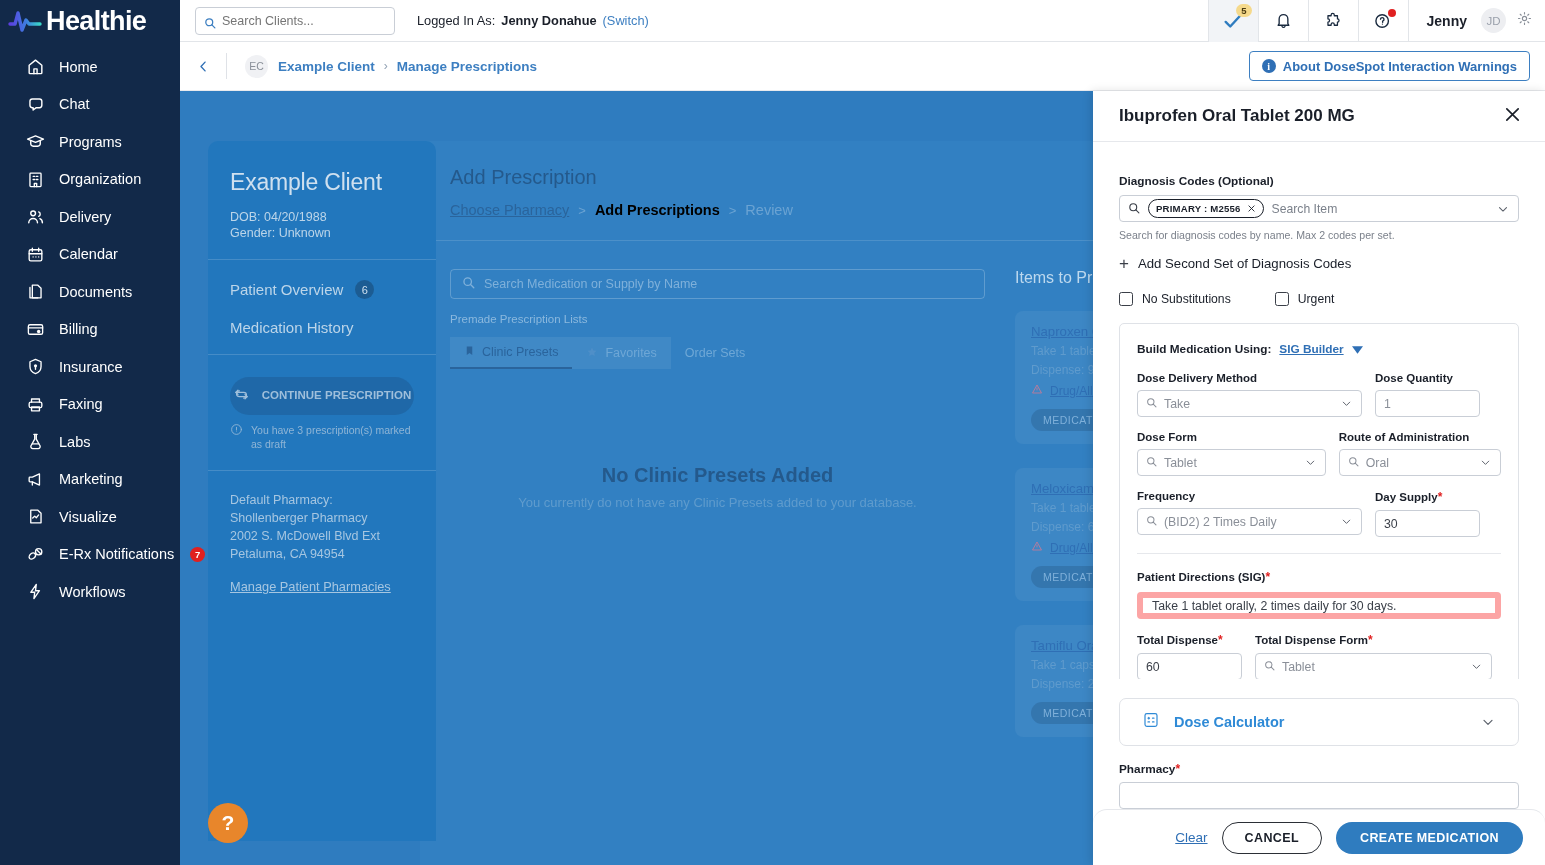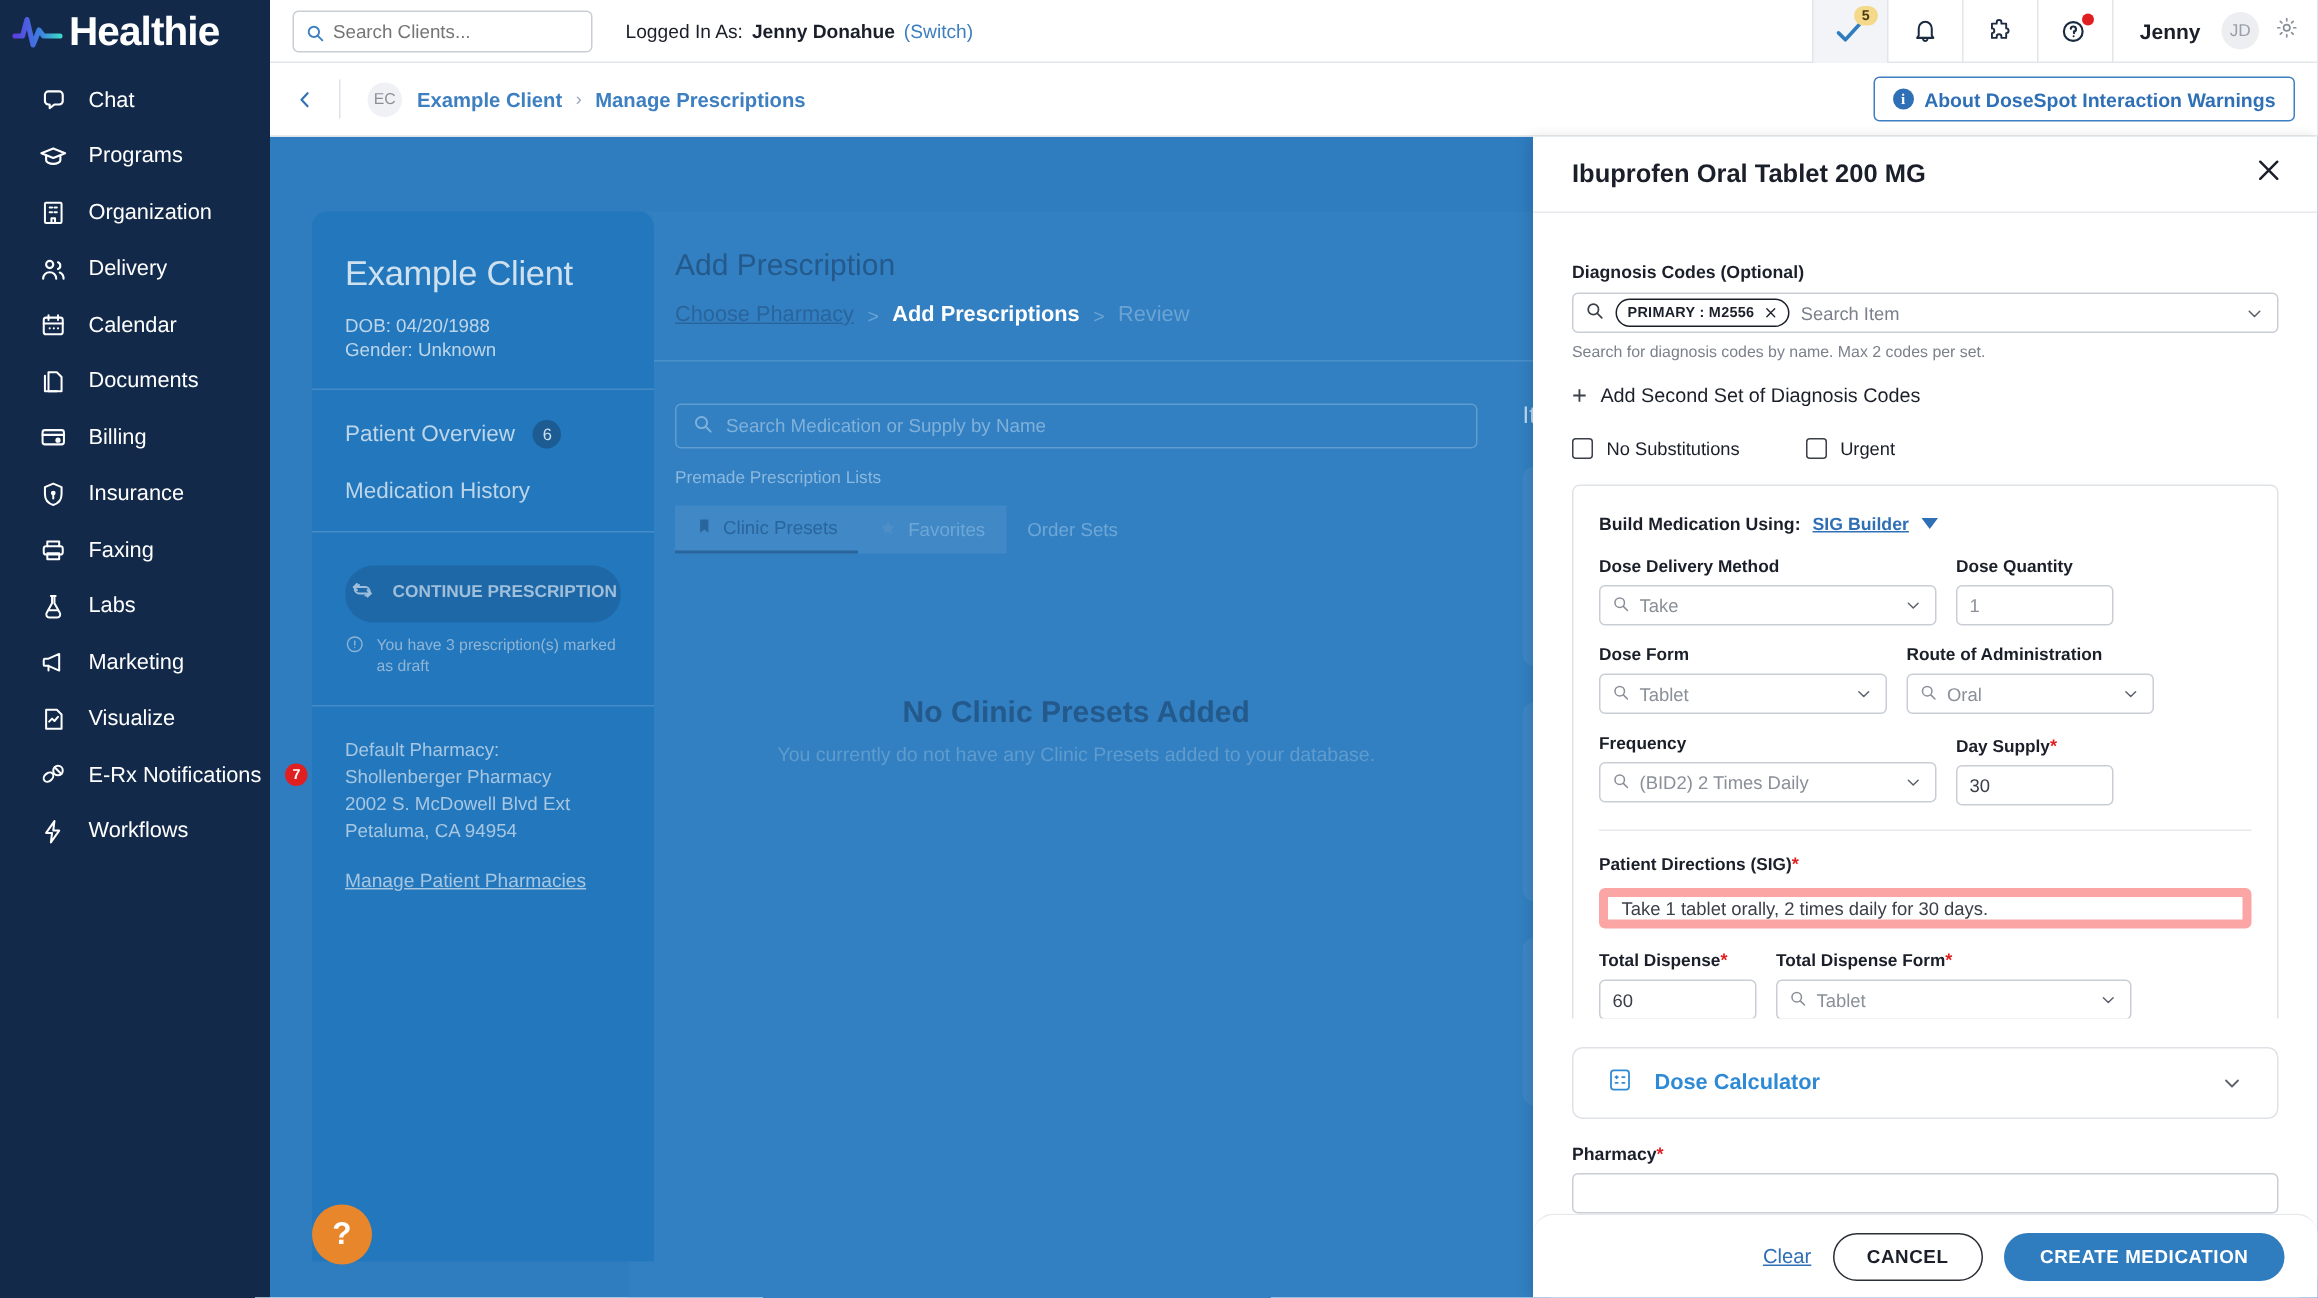--- a/index.html
+++ b/index.html
@@ -167,21 +167,21 @@
 
   
   .main-content {
     position: absolute; left: 240px; top: 50px; width: 1125px; height: 724px;
     background: #3280c2;
   }
   .mc-pad { padding: 25px 30px 0 30px; }
   .mc-title { font-size: 20px; color: #24598c; }
   .steps { margin-top: 13px; display: flex; align-items: center; gap: 9px; font-size: 14.5px; }
   .step-done { color: #2a649c; text-decoration: underline; cursor: pointer; }
-  .step-cur { color: #ffffff; font-weight: 700; cursor: pointer; }
+  .step-cur { color: #000000; font-weight: 700; cursor: pointer; }
   .step-next { color: #6ba3d3; cursor: pointer; }
   .step-arrow { color: #6ba3d3; font-size: 13px; }
   .mc-rule { height: 1px; background: rgba(255,255,255,0.13); margin-top: 22px; }
 
   .two-col { display: flex; gap: 0; }
   .col-left { width: 565px; padding: 28px 0 0 30px; }
   .med-search {
     height: 30px; border: 1px solid rgba(255,255,255,0.22); border-radius: 4px;
     display: flex; align-items: center; gap: 9px; padding: 0 11px;
     font-size: 12.5px; color: #7fb0da;
@@ -216,21 +216,21 @@
     font-size: 12px; color: #2f6fb5; text-decoration: underline; cursor: pointer;
   }
   .rx-chip {
     margin-top: 11px; display: inline-block; background: rgba(20,50,85,0.2);
     color: #7fb0da; font-size: 10.5px; letter-spacing: 0.5px;
     padding: 5px 12px; border-radius: 13px;
   }
 
   
   .panel {
-    position: absolute; right: 0; top: 91px; width: 523px; height: 774px;
+    position: absolute; right: 0; top: 91px; width: 452px; height: 774px;
     background: #fff; z-index: 40; display: flex; flex-direction: column;
     box-shadow: -2px 0 9px rgba(0,0,0,0.12);
   }
   .panel-head {
     height: 51px; display: flex; align-items: center; padding: 0 22px 0 26px;
     border-bottom: 1px solid #e6e8ec; flex: none;
   }
   .panel-title { font-size: 17px; font-weight: 700; color: #1a1f29; }
   .panel-close { margin-left: auto; cursor: pointer; display: flex; }
   .panel-body { flex: 1; overflow: hidden; padding: 32px 26px 0 26px; position: relative; }
@@ -339,20 +339,29 @@
               </linearGradient>
             </defs>
           <path d="M2 18 L7 18 L10 7 L14 24 L18 14 L21 18 L32 18" fill="none" stroke="url(#lg)" stroke-width="3.4" stroke-linecap="round" stroke-linejoin="round"></path>
         </svg>
       </span>
       <span class="logo-text">Healthie</span>
     </div>
 
     <div class="nav">
 
+      <div class="nav-item">
+        <span class="nav-ico">
+            <svg viewBox="0 0 24 24" fill="none" stroke="#fff" stroke-width="1.8" stroke-linecap="round" stroke-linejoin="round">
+              <path d="M4 10.5 12 4l8 6.5V20a1 1 0 0 1-1 1H5a1 1 0 0 1-1-1z"></path>
+              <path d="M10 21v-6h4v6"></path>
+            </svg>
+          </span>
+        <span class="nav-label">Home</span>
+      </div>
 
       <div class="nav-item">
         <span class="nav-ico">
             <svg viewBox="0 0 24 24" fill="none" stroke="#fff" stroke-width="1.8" stroke-linecap="round" stroke-linejoin="round">
               <path d="M8 5h9a3 3 0 0 1 3 3v5a3 3 0 0 1-3 3h-4l-4 3v-3H8a3 3 0 0 1-3-3V8a3 3 0 0 1 3-3z"></path>
             </svg>
           </span>
         <span class="nav-label">Chat</span>
       </div>
 

